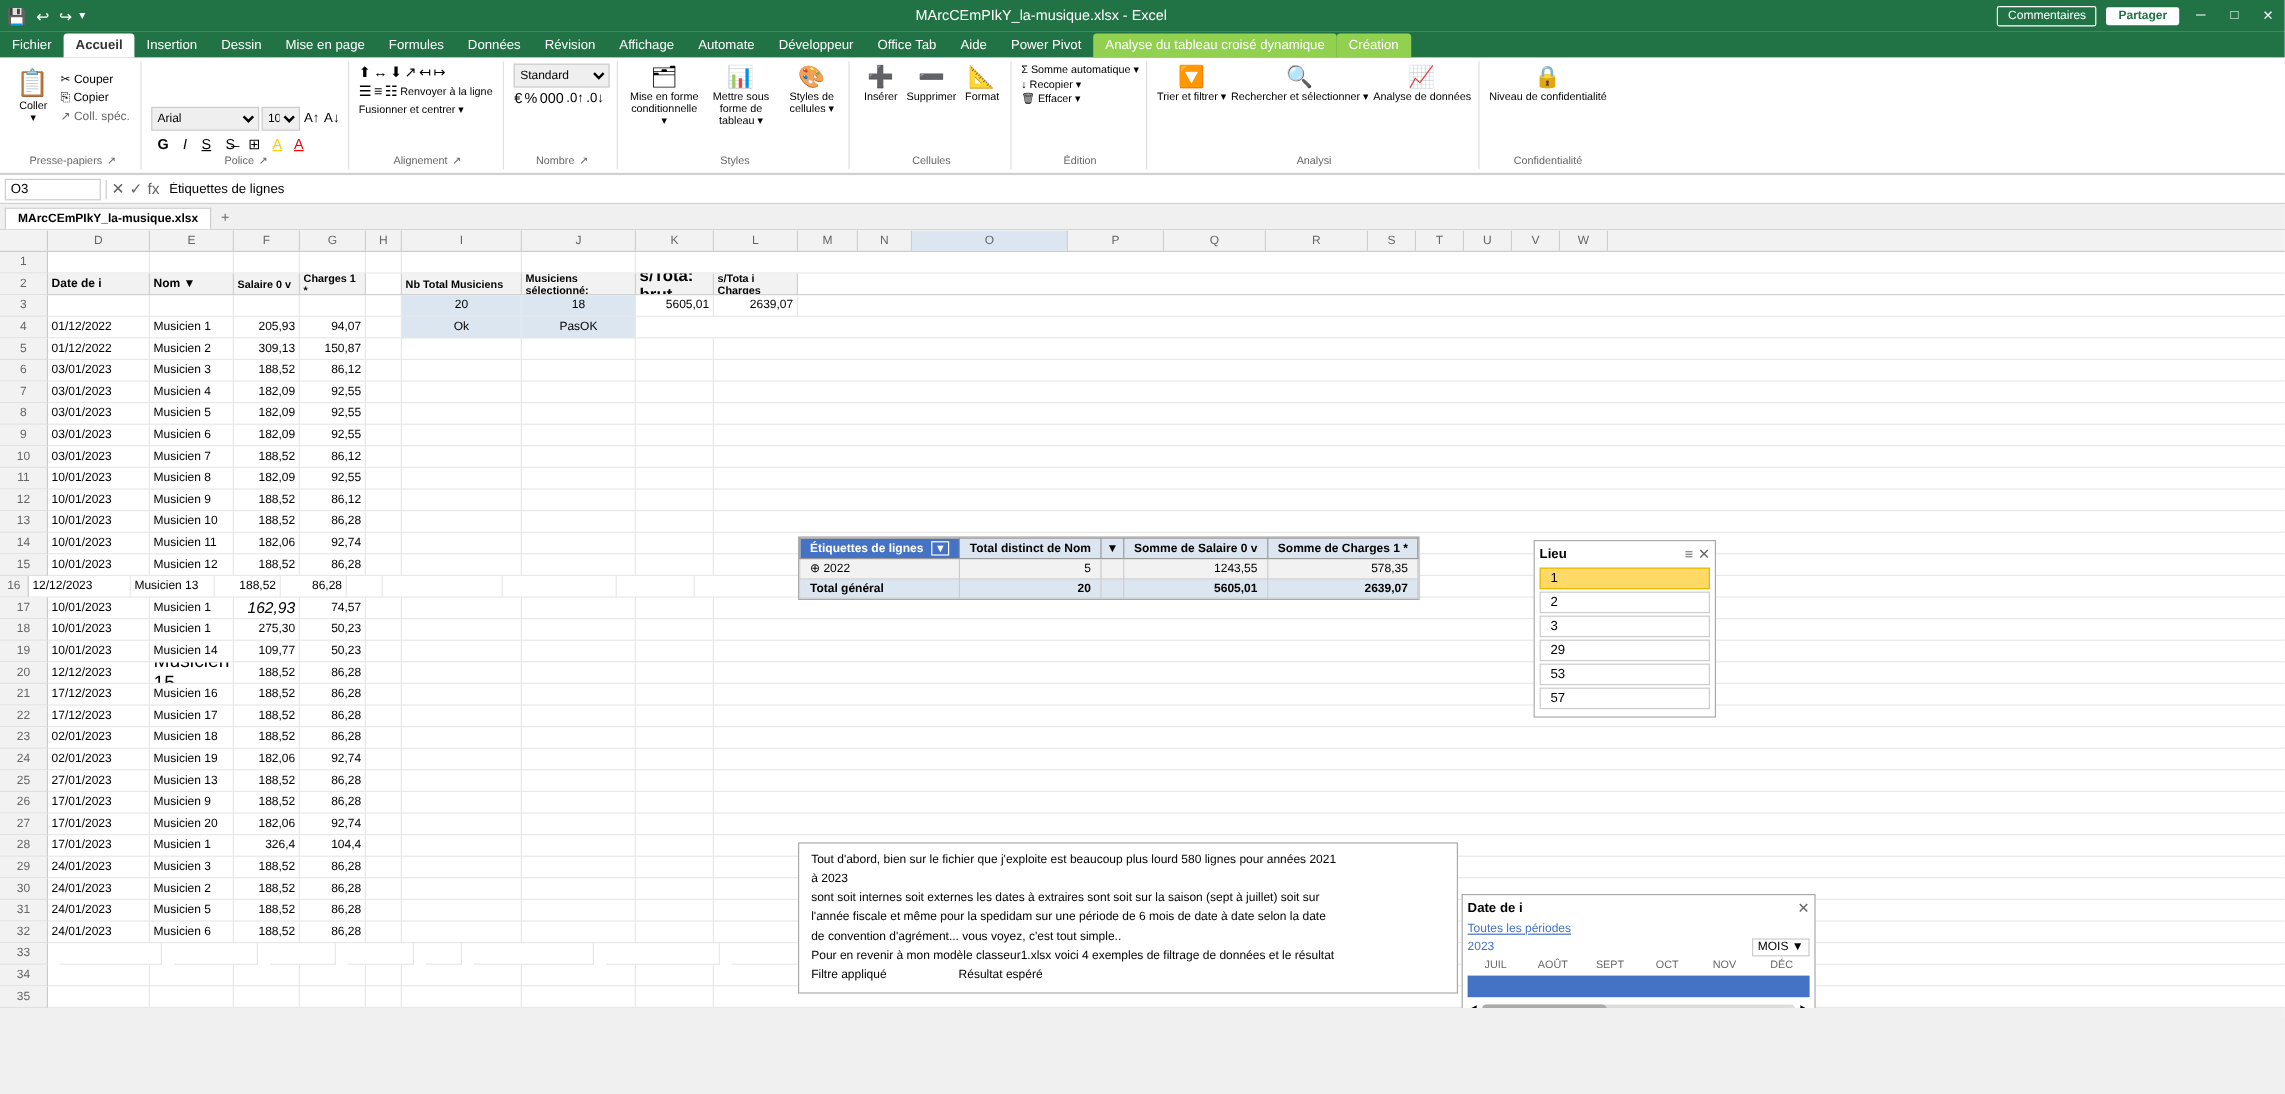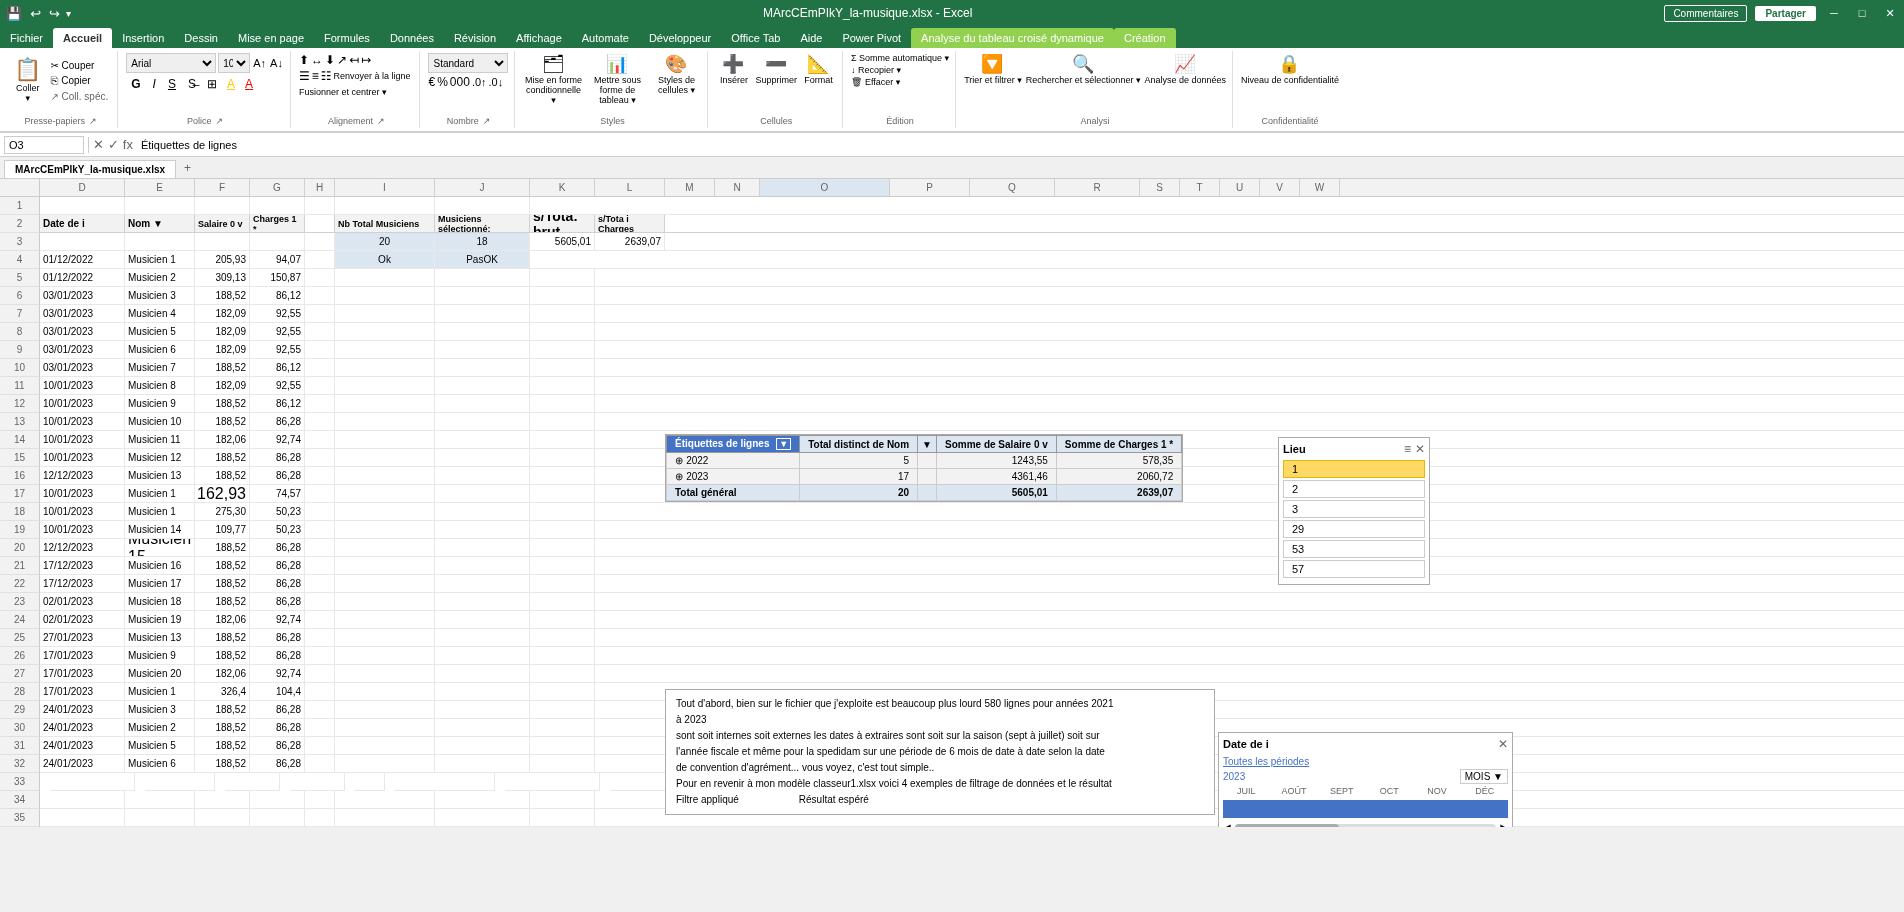--- a/index.html
+++ b/index.html
@@ -57,21 +57,21 @@
         <div style="font-size:10px; cursor:pointer; padding:1px 3px; white-space:nowrap;">✂ Couper</div>
         <div style="font-size:10px; cursor:pointer; padding:1px 3px; white-space:nowrap;">⎘ Copier</div>
         <div style="font-size:10px; cursor:pointer; padding:1px 3px; white-space:nowrap; color:#666;">↗ Coll. spéc.</div>
       </div>
     </div>
     <div style="font-size:9px; color:#666; text-align:center; display:flex; align-items:center; justify-content:center; gap:4px;">Presse-papiers <span style="cursor:pointer;">↗</span></div>
   </div>
 
   <div style="display:flex; flex-direction:column; border-right:1px solid #e0e0e0; padding:0 6px 2px 6px;">
     <div style="display:flex; flex-direction:column; gap:2px; flex:1; padding-top:2px;">
-      <div style="display:flex; gap:2px; align-items:center;">
+      <div style="display:flex; gap:2px; align-items:center;margin-top:36px;">
         <select style="width:90px; height:20px; font-size:10px; border:1px solid #ccc;"><option>Arial</option></select>
         <select style="width:32px; height:20px; font-size:10px; border:1px solid #ccc;"><option>10</option></select>
         <button style="font-size:11px; border:none; background:none; cursor:pointer; padding:1px;">A↑</button>
         <button style="font-size:11px; border:none; background:none; cursor:pointer; padding:1px;">A↓</button>
       </div>
       <div style="display:flex; gap:2px; align-items:center;">
         <button style="font-weight:bold; border:1px solid transparent; background:none; cursor:pointer; padding:1px 4px; font-size:12px;">G</button>
         <button style="font-style:italic; border:1px solid transparent; background:none; cursor:pointer; padding:1px 4px; font-size:12px;">I</button>
         <button style="text-decoration:underline; border:1px solid transparent; background:none; cursor:pointer; padding:1px 4px; font-size:12px;">S</button>
         <button style="border:1px solid transparent; background:none; cursor:pointer; padding:1px 4px; font-size:12px;">S̶</button>
@@ -416,36 +416,36 @@
           <div style="width:70px; border-right:1px solid #e8e8e8; border-bottom:1px solid #e8e8e8; padding:0 3px; font-size:10px; display:flex; align-items:center; flex-shrink:0; overflow:hidden;">Musicien 12</div>
           <div style="width:55px; border-right:1px solid #e8e8e8; border-bottom:1px solid #e8e8e8; padding:0 3px; font-size:10px; display:flex; align-items:center; justify-content:flex-end; flex-shrink:0;">188,52</div>
           <div style="width:55px; border-right:1px solid #e8e8e8; border-bottom:1px solid #e8e8e8; padding:0 3px; font-size:10px; display:flex; align-items:center; justify-content:flex-end; flex-shrink:0;">86,28</div>
           <div style="width:30px; border-right:1px solid #e8e8e8; border-bottom:1px solid #e8e8e8; flex-shrink:0;"></div>
           <div style="width:100px; border-right:1px solid #e8e8e8; border-bottom:1px solid #e8e8e8; flex-shrink:0;"></div>
           <div style="width:95px; border-right:1px solid #e8e8e8; border-bottom:1px solid #e8e8e8; flex-shrink:0;"></div>
           <div style="width:65px; border-right:1px solid #e8e8e8; border-bottom:1px solid #e8e8e8; flex-shrink:0;"></div>
           <div style="flex:1; border-bottom:1px solid #e8e8e8;"></div>
         </div>
       <div style="display: flex; height: 18px; flex-shrink: 0;">
-          <div style="width:40px; background:#f2f2f2; border-right:1px solid #ccc; border-bottom:1px solid #e0e0e0; display:flex; align-items:center; justify-content:center; font-size:10px; color:#666; flex-shrink:0;">16</div>
+          <div style="width:24px; background:#f2f2f2; border-right:1px solid #ccc; border-bottom:1px solid #e0e0e0; display:flex; align-items:center; justify-content:center; font-size:10px; color:#666; flex-shrink:0;">16</div>
           <div style="width:85px; border-right:1px solid #e8e8e8; border-bottom:1px solid #e8e8e8; padding:0 3px; font-size:10px; display:flex; align-items:center; flex-shrink:0;">12/12/2023</div>
           <div style="width:70px; border-right:1px solid #e8e8e8; border-bottom:1px solid #e8e8e8; padding:0 3px; font-size:10px; display:flex; align-items:center; flex-shrink:0; overflow:hidden;">Musicien 13</div>
           <div style="width:55px; border-right:1px solid #e8e8e8; border-bottom:1px solid #e8e8e8; padding:0 3px; font-size:10px; display:flex; align-items:center; justify-content:flex-end; flex-shrink:0;">188,52</div>
           <div style="width:55px; border-right:1px solid #e8e8e8; border-bottom:1px solid #e8e8e8; padding:0 3px; font-size:10px; display:flex; align-items:center; justify-content:flex-end; flex-shrink:0;">86,28</div>
           <div style="width:30px; border-right:1px solid #e8e8e8; border-bottom:1px solid #e8e8e8; flex-shrink:0;"></div>
           <div style="width:100px; border-right:1px solid #e8e8e8; border-bottom:1px solid #e8e8e8; flex-shrink:0;"></div>
           <div style="width:95px; border-right:1px solid #e8e8e8; border-bottom:1px solid #e8e8e8; flex-shrink:0;"></div>
           <div style="width:65px; border-right:1px solid #e8e8e8; border-bottom:1px solid #e8e8e8; flex-shrink:0;"></div>
           <div style="flex:1; border-bottom:1px solid #e8e8e8;"></div>
         </div>
       <div style="display: flex; height: 18px; flex-shrink: 0;">
           <div style="width:40px; background:#f2f2f2; border-right:1px solid #ccc; border-bottom:1px solid #e0e0e0; display:flex; align-items:center; justify-content:center; font-size:10px; color:#666; flex-shrink:0;">17</div>
           <div style="width:85px; border-right:1px solid #e8e8e8; border-bottom:1px solid #e8e8e8; padding:0 3px; font-size:10px; display:flex; align-items:center; flex-shrink:0;">10/01/2023</div>
           <div style="width:70px; border-right:1px solid #e8e8e8; border-bottom:1px solid #e8e8e8; padding:0 3px; font-size:10px; display:flex; align-items:center; flex-shrink:0; overflow:hidden;">Musicien 1</div>
-          <div style="width:55px; border-right:1px solid #e8e8e8; border-bottom:1px solid #e8e8e8; padding:0 3px; font-size:16px; display:flex; align-items:center; justify-content:flex-end; flex-shrink:0;">162,93</div>
+          <div style="width:55px; border-right:1px solid #e8e8e8; border-bottom:1px solid #e8e8e8; padding:0 3px; font-size:13px; display:flex; align-items:center; justify-content:flex-end; flex-shrink:0;font-style:italic;">162,93</div>
           <div style="width:55px; border-right:1px solid #e8e8e8; border-bottom:1px solid #e8e8e8; padding:0 3px; font-size:10px; display:flex; align-items:center; justify-content:flex-end; flex-shrink:0;">74,57</div>
           <div style="width:30px; border-right:1px solid #e8e8e8; border-bottom:1px solid #e8e8e8; flex-shrink:0;"></div>
           <div style="width:100px; border-right:1px solid #e8e8e8; border-bottom:1px solid #e8e8e8; flex-shrink:0;"></div>
           <div style="width:95px; border-right:1px solid #e8e8e8; border-bottom:1px solid #e8e8e8; flex-shrink:0;"></div>
           <div style="width:65px; border-right:1px solid #e8e8e8; border-bottom:1px solid #e8e8e8; flex-shrink:0;"></div>
           <div style="flex:1; border-bottom:1px solid #e8e8e8;"></div>
         </div>
       <div style="display: flex; height: 18px; flex-shrink: 0;">
           <div style="width:40px; background:#f2f2f2; border-right:1px solid #ccc; border-bottom:1px solid #e0e0e0; display:flex; align-items:center; justify-content:center; font-size:10px; color:#666; flex-shrink:0;">18</div>
           <div style="width:85px; border-right:1px solid #e8e8e8; border-bottom:1px solid #e8e8e8; padding:0 3px; font-size:10px; display:flex; align-items:center; flex-shrink:0;">10/01/2023</div>
@@ -679,27 +679,20 @@
         </tr>
       </thead>
       <tbody>
         <tr style="background:#f2f2f2;">
           <td style="border:1px solid #ccc; padding:2px 8px;">⊕ 2022</td>
           <td style="border:1px solid #ccc; padding:2px 8px; text-align:right;">5</td>
           <td style="border:1px solid #ccc;"></td>
           <td style="border:1px solid #ccc; padding:2px 8px; text-align:right;">1243,55</td>
           <td style="border:1px solid #ccc; padding:2px 8px; text-align:right;">578,35</td>
         </tr>
-        <tr style="background:#f2f2f2;">
-          <td style="border:1px solid #ccc; padding:2px 8px;">⊕ 2023</td>
-          <td style="border:1px solid #ccc; padding:2px 8px; text-align:right;">17</td>
-          <td style="border:1px solid #ccc;"></td>
-          <td style="border:1px solid #ccc; padding:2px 8px; text-align:right;">4361,46</td>
-          <td style="border:1px solid #ccc; padding:2px 8px; text-align:right;">2060,72</td>
-        </tr>
         <tr style="background:#dce6f1; font-weight:bold;">
           <td style="border:1px solid #ccc; padding:2px 8px;">Total général</td>
           <td style="border:1px solid #ccc; padding:2px 8px; text-align:right;">20</td>
           <td style="border:1px solid #ccc;"></td>
           <td style="border:1px solid #ccc; padding:2px 8px; text-align:right;">5605,01</td>
           <td style="border:1px solid #ccc; padding:2px 8px; text-align:right;">2639,07</td>
         </tr>
       </tbody>
     </table>
   </div>

